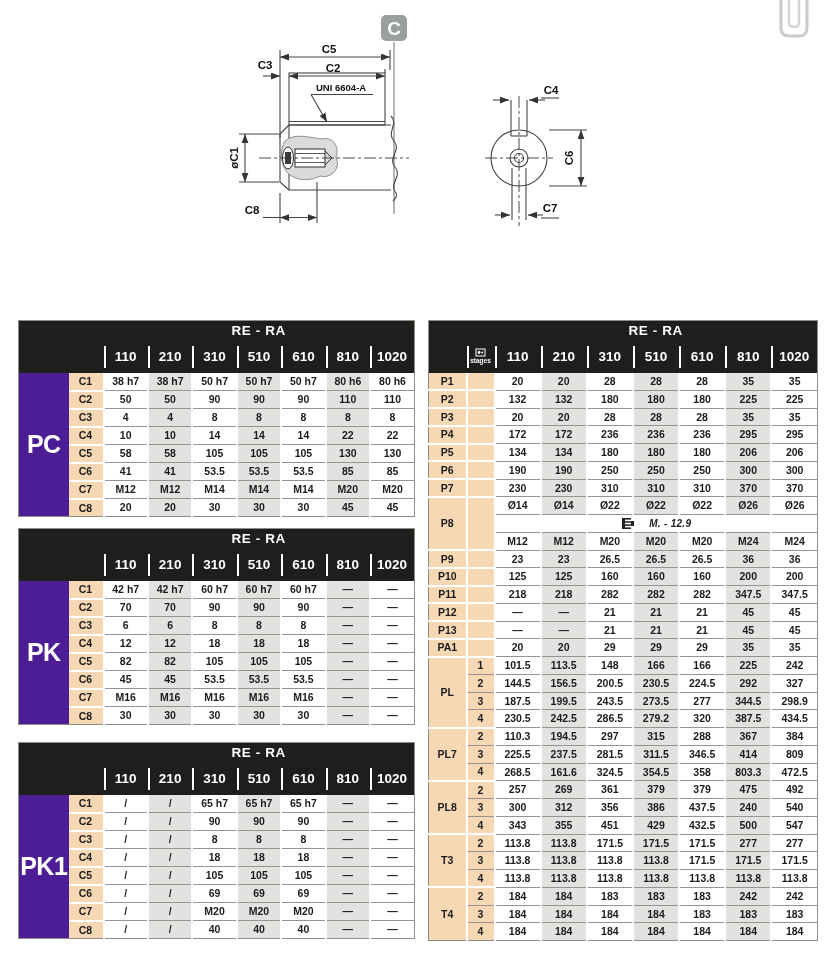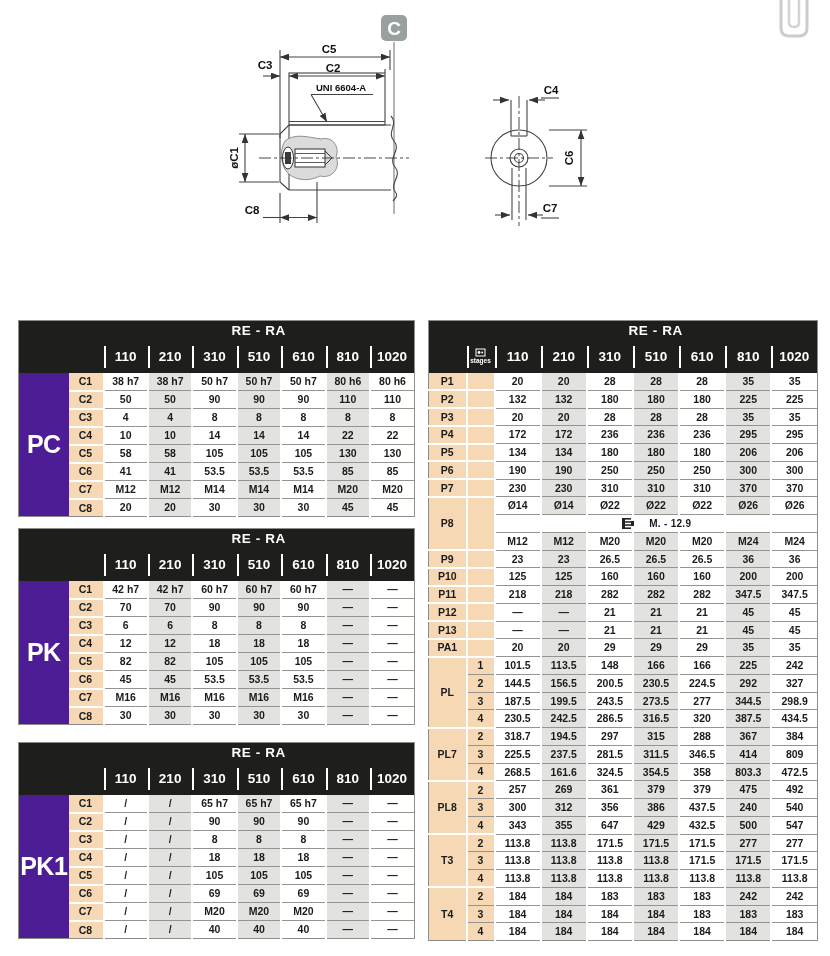--- a/index.html
+++ b/index.html
@@ -45,21 +45,21 @@
     background:#fff;font-size:10.5px;
     border-left:2px solid #fff;border-top:1px solid #97948e;
   }
   td.val.alt{background:#e2e2e0;}
   tr.firstdata td.val{border-top:none;}
   tr.firstdata td.rowlabel,tr.firstdata td.stagecell{border-top:none;}
   td.notecell{
     background:#fff;font-size:10px;border-left:2px solid #fff;border-top:1px solid #97948e;
   }
   td.notecell .screw{vertical-align:middle;margin-right:14px;}
-  td.notecell .notetxt{vertical-align:middle;letter-spacing:.3px;}
+  td.notecell .notetxt{vertical-align:middle;letter-spacing:.3px;font-style:italic;}
   
   #drawing{position:absolute;left:195px;top:0;}
   #logo-partial{position:absolute;right:16px;top:0;}
   #left-tables{position:absolute;left:18px;top:320px;}
   #left-tables table{width:397px;}
   #tbl-PK{margin-top:11px;}
   #tbl-PK1{margin-top:17px;}
   #right-table-wrap{position:absolute;left:428px;top:320px;}
   #right-table-wrap table{width:390px;}
 </style>
@@ -743,29 +743,29 @@
           <td class="val alt">273.5</td>
           <td class="val">277</td>
           <td class="val alt">344.5</td>
           <td class="val">298.9</td>
         </tr>
         <tr class="data">
           <td class="stagecell num">4</td>
           <td class="val">230.5</td>
           <td class="val alt">242.5</td>
           <td class="val">286.5</td>
-          <td class="val alt">316.5</td>
+          <td class="val alt">279.2</td>
           <td class="val">320</td>
           <td class="val alt">387.5</td>
           <td class="val">434.5</td>
         </tr>
         <tr class="data">
           <td class="rowlabel" rowspan="3">PL7</td>
           <td class="stagecell num grouptop">2</td>
-          <td class="val">318.7</td>
+          <td class="val">110.3</td>
           <td class="val alt">194.5</td>
           <td class="val">297</td>
           <td class="val alt">315</td>
           <td class="val">288</td>
           <td class="val alt">367</td>
           <td class="val">384</td>
         </tr>
         <tr class="data">
           <td class="stagecell num">3</td>
           <td class="val">225.5</td>
@@ -804,21 +804,21 @@
           <td class="val">356</td>
           <td class="val alt">386</td>
           <td class="val">437.5</td>
           <td class="val alt">240</td>
           <td class="val">540</td>
         </tr>
         <tr class="data">
           <td class="stagecell num">4</td>
           <td class="val">343</td>
           <td class="val alt">355</td>
-          <td class="val">647</td>
+          <td class="val">451</td>
           <td class="val alt">429</td>
           <td class="val">432.5</td>
           <td class="val alt">500</td>
           <td class="val">547</td>
         </tr>
         <tr class="data">
           <td class="rowlabel" rowspan="3">T3</td>
           <td class="stagecell num grouptop">2</td>
           <td class="val">113.8</td>
           <td class="val alt">113.8</td>

